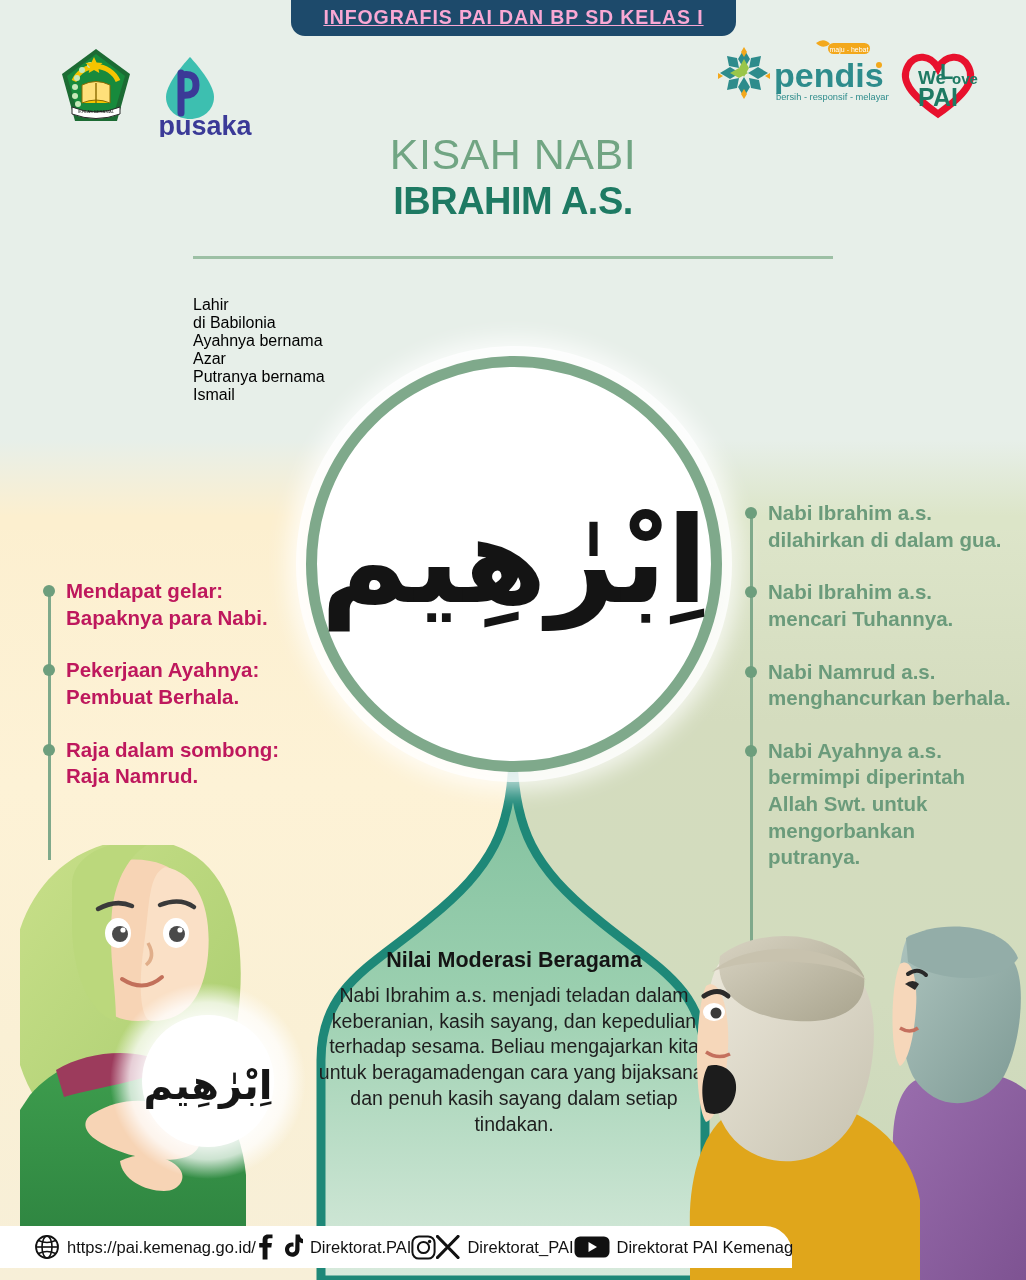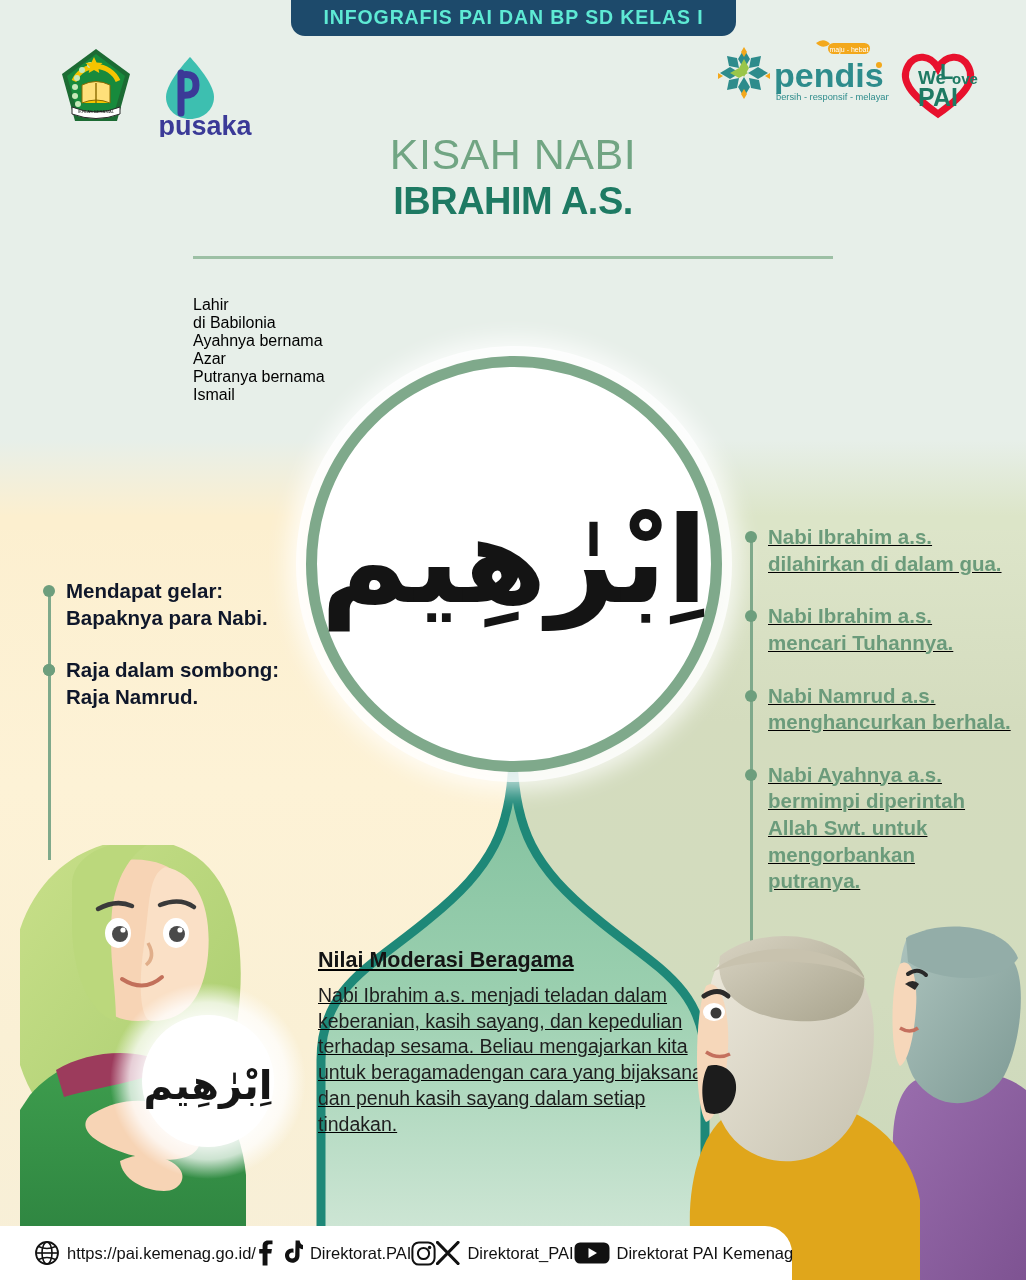--- a/index.html
+++ b/index.html
@@ -44,22 +44,22 @@
   
   .banner {
     position: absolute; left: 291px; top: -14px;
     width: 445px; height: 50px;
     background: #1D4A6B;
     border-radius: 0 0 14px 14px;
     display: flex; align-items: flex-end; justify-content: center;
     padding-bottom: 7px;
   }
   .banner-text {
-    color: #5eead4; font-size: 19.5px; font-weight: bold;
-    letter-spacing: 0.9px; white-space: nowrap;
+    color: #f9a8d4; font-size: 19.5px; font-weight: bold;
+    letter-spacing: 0.9px; white-space: nowrap; text-decoration: underline;
   }
 
   
   .logo-kemenag { position: absolute; left: 60px; top: 47px; width: 72px; height: 78px; }
   .logo-pusaka  { position: absolute; left: 150px; top: 55px; width: 110px; height: 82px; }
   .logo-pendis  { position: absolute; left: 716px; top: 39px; width: 173px; height: 68px; }
   .logo-welove  { position: absolute; left: 898px; top: 48px; width: 80px; height: 72px; }
 
   
   .title-wrap { position: absolute; left: 0; top: 133px; width: 1026px; text-align: center; }
@@ -100,63 +100,62 @@
     font-family: "DejaVu Sans", sans-serif;
     font-size: 120px; color: #141414; line-height: 1;
     direction: rtl; margin-top: -6px; font-weight: bold;
   }
 
   
   .arch { position: absolute; left: 255px; top: 740px; width: 516px; height: 540px; }
 
   .arch-text {
     position: absolute; left: 318px; top: 948px; width: 392px;
-    text-align: left;
-    text-decoration: underline;
+    text-align: center;
   }
   .arch-title {
     font-size: 21.5px; font-weight: bold; color: #141414;
     margin-bottom: 10px;
   }
   .arch-body {
     font-size: 19.5px; color: #1E1E1E; line-height: 1.32;
   }
 
   
   .list {
     position: absolute; width: 265px;
   }
   .list-left  { left: 40px; top: 578px; }
-  .list-right { left: 742px; top: 524px; width: 270px; text-decoration: underline; }
+  .list-right { left: 742px; top: 500px; width: 270px; }
 
   .list-rail {
     position: absolute; left: 8px; top: 10px; width: 2.5px;
     background: #7FA98B;
   }
   .list-left .list-rail  { height: 272px; }
   .list-right .list-rail { height: 450px; }
 
   .li { position: relative; padding-left: 26px; margin-bottom: 26px; }
   .li-dot {
     position: absolute; left: 3px; top: 7px;
     width: 12px; height: 12px; border-radius: 50%;
     background: #6D9E7D;
   }
   .li-text {
-    font-size: 20.5px; color: #0f172a; font-weight: bold; line-height: 1.3;
+    font-size: 20.5px; color: #be185d; font-weight: bold; line-height: 1.3;
   }
   .list-right .li-text { color: #6B9B7B; }
 
   
   .char-girl { position: absolute; left: 20px; top: 845px; width: 330px; height: 400px; }
   .char-right { position: absolute; left: 660px; top: 900px; width: 366px; height: 380px; }
 
   
   .footer-bar {
-    position: absolute; left: 0; top: 1226px; width: 792px; height: 54px;
+    position: absolute; left: 0; top: 1226px; width: 792px; height: 42px;
     background: #FFFFFF;
     border-top-right-radius: 27px;
     display: flex; align-items: center;
     padding-left: 34px;
   }
   .f-item { display: flex; align-items: center; white-space: nowrap; }
   .f-label { font-size: 16.5px; color: #111; margin-left: 7px; }
   .f-gap-lg { width: 34px; }
   .f-gap-md { width: 22px; }
   .f-gap-sm { width: 9px; }
@@ -294,20 +293,21 @@
   </div>
 
   <div class="list list-left">
     <div class="list-rail"></div>
     <div class="li">
       <span class="li-dot"></span>
       <span class="li-text">Mendapat gelar: Bapaknya para Nabi.</span>
     </div>
     <div class="li">
       <span class="li-dot"></span>
+      <span class="li-text">Pekerjaan Ayahnya: Pembuat Berhala.</span>
     </div>
     <div class="li">
       <span class="li-dot"></span>
       <span class="li-text">Raja dalam sombong: Raja Namrud.</span>
     </div>
   </div>
 
   <div class="list list-right">
     <div class="list-rail"></div>
     <div class="li">

